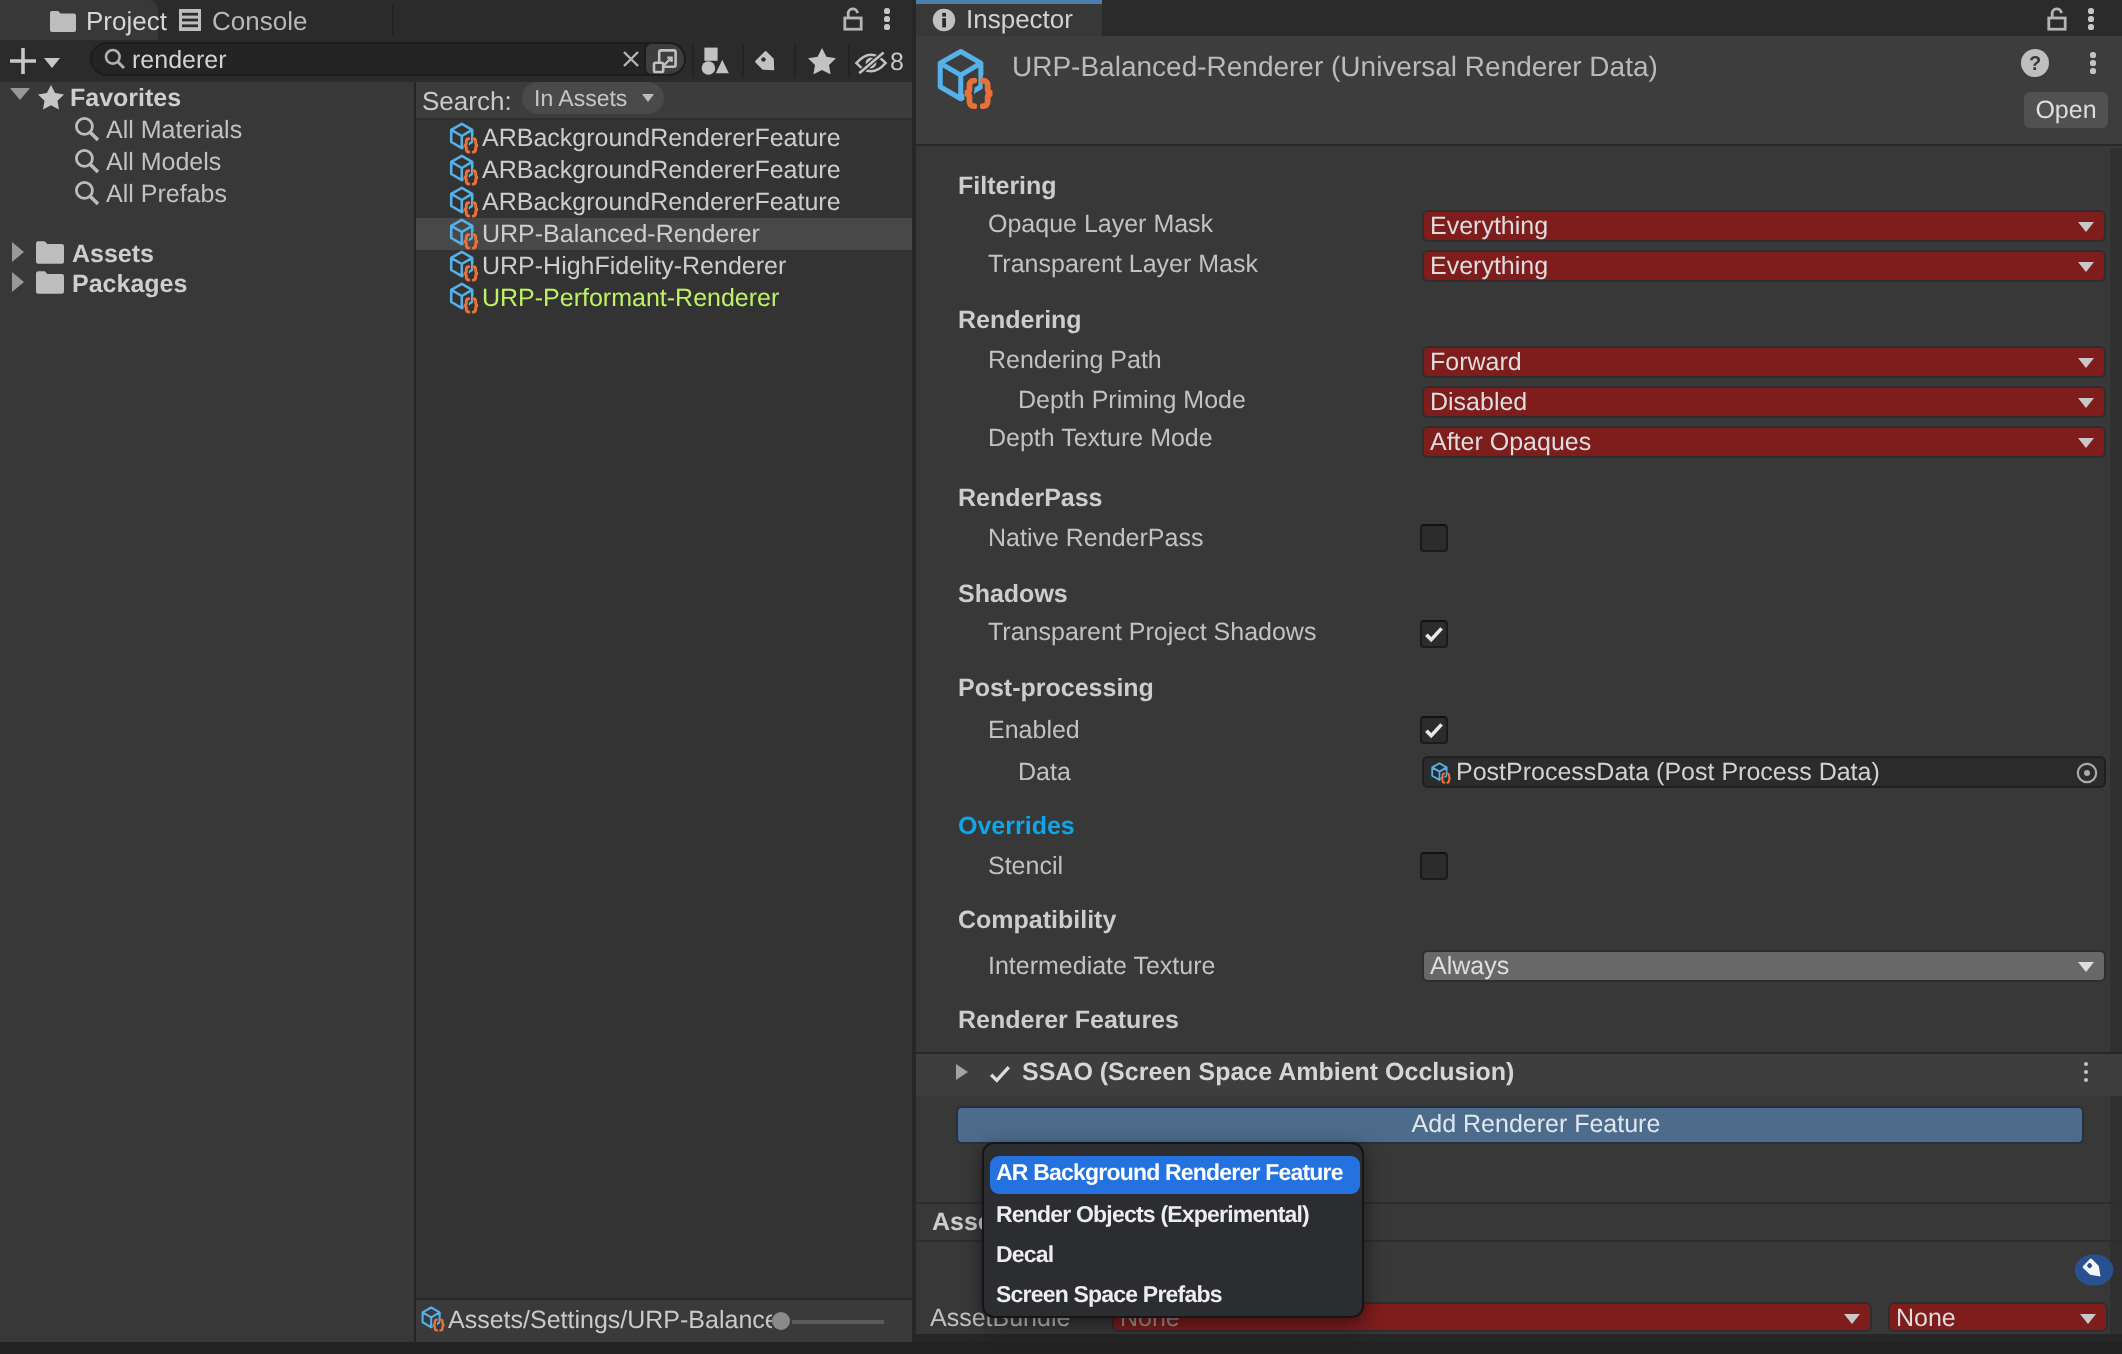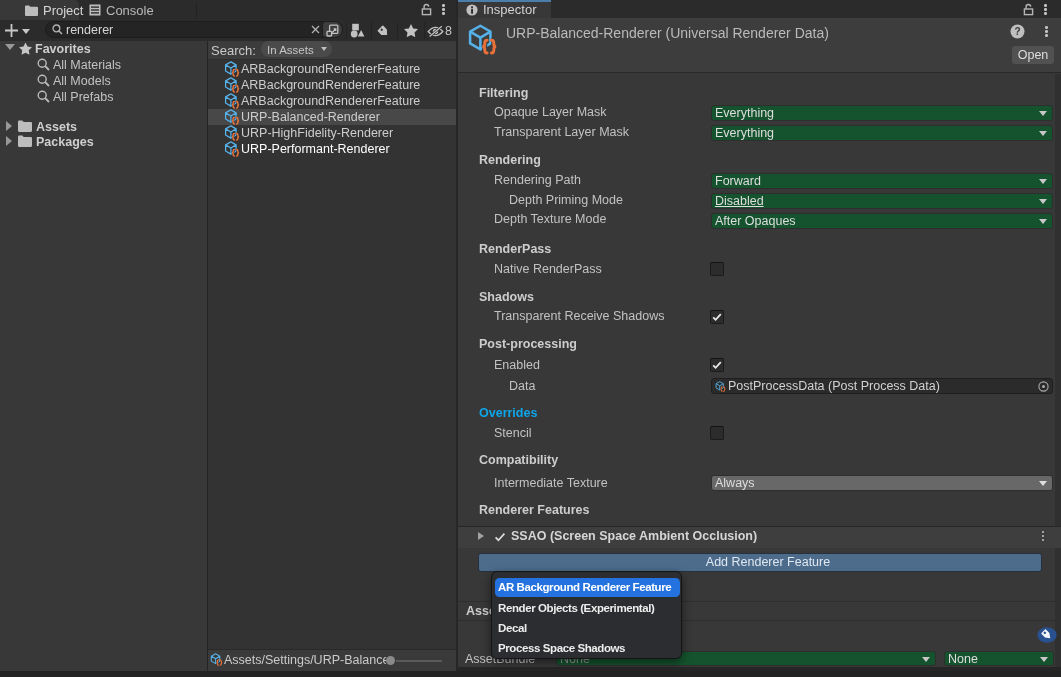--- a/index.html
+++ b/index.html
@@ -1,21 +1,21 @@
 <!DOCTYPE html>
 <html><head><meta charset="utf-8">
 <style>
   html,body{margin:0;padding:0;}
   body{width:1061px;height:677px;overflow:hidden;background:#383838;
        font-family:"Liberation Sans",sans-serif;font-size:12.5px;color:#c2c2c2;}
   .abs{position:absolute;}
   #root{position:relative;width:1061px;height:677px;will-change:transform;}
   .b{font-weight:bold;}
   .row{position:absolute;display:flex;align-items:center;}
-  .dd{position:absolute;background:#14532d;border:1px solid #2e2e2e;border-radius:3px;
+  .dd{position:absolute;background:#7f1d1d;border:1px solid #2e2e2e;border-radius:3px;
       color:#dedede;display:flex;align-items:center;padding-left:3px;box-sizing:border-box;}
   .dd .arr{position:absolute;right:5px;top:50%;margin-top:-2px;width:0;height:0;
       border-left:4px solid transparent;border-right:4px solid transparent;border-top:5px solid #c8c8c8;}
   .cb{position:absolute;width:14px;height:14px;background:#2c2c2c;border:1px solid #1b1b1b;
       border-top-color:#121212;border-radius:2px;box-sizing:border-box;}
   .vline{position:absolute;width:1px;background:#242424;}
   .hline{position:absolute;height:1px;background:#242424;}
   svg{display:block;}
 </style></head>
 <body>
@@ -200,21 +200,21 @@
         <div class="abs" style="left:241px;top:126px;color:#cdcdcd;">URP-HighFidelity-Renderer</div>
         <div class="abs" style="left:224px;top:141px;">
           <svg width="16" height="16" viewBox="0 0 16 16">
             <path fill="none" stroke="#56b1e8" stroke-width="1.3" stroke-linejoin="round" d="M6.9 0.9 L12.1 3.9 V10 L6.9 13.1 L1.6 10 V3.9 Z M1.6 3.9 L6.9 7 L12.1 3.9 M6.9 7 V13.1"></path>
             <path fill="none" stroke="#333333" stroke-width="2.6" d="M10.4 8.4 C9.4 8.4 9.15 8.95 9.15 9.85 L9.15 10.65 Q9.15 11.5 8.05 11.7 Q9.15 11.9 9.15 12.75 L9.15 13.55 C9.15 14.45 9.4 15 10.4 15"></path>
             <path fill="none" stroke="#333333" stroke-width="2.6" d="M12.6 8.4 C13.6 8.4 13.85 8.95 13.85 9.85 L13.85 10.65 Q13.85 11.5 14.95 11.7 Q13.85 11.9 13.85 12.75 L13.85 13.55 C13.85 14.45 13.6 15 12.6 15"></path>
             <path fill="none" stroke="#e8713a" stroke-width="1.5" stroke-linecap="round" d="M10.4 8.4 C9.4 8.4 9.15 8.95 9.15 9.85 L9.15 10.65 Q9.15 11.5 8.05 11.7 Q9.15 11.9 9.15 12.75 L9.15 13.55 C9.15 14.45 9.4 15 10.4 15"></path>
             <path fill="none" stroke="#e8713a" stroke-width="1.5" stroke-linecap="round" d="M12.6 8.4 C13.6 8.4 13.85 8.95 13.85 9.85 L13.85 10.65 Q13.85 11.5 14.95 11.7 Q13.85 11.9 13.85 12.75 L13.85 13.55 C13.85 14.45 13.6 15 12.6 15"></path>
           </svg>
         </div>
-        <div class="abs" style="left:241px;top:142px;color:#ffffff;">URP-Performant-Renderer</div>
+        <div class="abs" style="left:241px;top:142px;color:#bef264;">URP-Performant-Renderer</div>
       </div>
 
     <div class="abs" style="left:208px;top:649px;width:249px;height:22px;background:#3a3a3a;border-top:1px solid #292929;box-sizing:border-box;"></div>
     <div class="abs" style="left:210px;top:653px;" id="bbicon">
         <svg width="13" height="13" viewBox="0 0 16 16">
           <path fill="none" stroke="#56b1e8" stroke-width="1.3" stroke-linejoin="round" d="M6.9 0.9 L12.1 3.9 V10 L6.9 13.1 L1.6 10 V3.9 Z M1.6 3.9 L6.9 7 L12.1 3.9 M6.9 7 V13.1"></path>
           <path fill="none" stroke="#3a3a3a" stroke-width="2.6" d="M10.4 8.4 C9.4 8.4 9.15 8.95 9.15 9.85 L9.15 10.65 Q9.15 11.5 8.05 11.7 Q9.15 11.9 9.15 12.75 L9.15 13.55 C9.15 14.45 9.4 15 10.4 15"></path>
           <path fill="none" stroke="#3a3a3a" stroke-width="2.6" d="M12.6 8.4 C13.6 8.4 13.85 8.95 13.85 9.85 L13.85 10.65 Q13.85 11.5 14.95 11.7 Q13.85 11.9 13.85 12.75 L13.85 13.55 C13.85 14.45 13.6 15 12.6 15"></path>
           <path fill="none" stroke="#e8713a" stroke-width="1.5" stroke-linecap="round" d="M10.4 8.4 C9.4 8.4 9.15 8.95 9.15 9.85 L9.15 10.65 Q9.15 11.5 8.05 11.7 Q9.15 11.9 9.15 12.75 L9.15 13.55 C9.15 14.45 9.4 15 10.4 15"></path>
           <path fill="none" stroke="#e8713a" stroke-width="1.5" stroke-linecap="round" d="M12.6 8.4 C13.6 8.4 13.85 8.95 13.85 9.85 L13.85 10.65 Q13.85 11.5 14.95 11.7 Q13.85 11.9 13.85 12.75 L13.85 13.55 C13.85 14.45 13.6 15 12.6 15"></path>
@@ -279,30 +279,30 @@
       <div class="abs b" style="left:21px;top:86px;color:#cdcdcd;">Filtering</div>
       <div class="abs" style="left:36px;top:105px;">Opaque Layer Mask</div>
       <div class="dd" style="left:253px;top:105px;width:342px;height:16px;">Everything<span class="arr"></span></div>
       <div class="abs" style="left:36px;top:125px;">Transparent Layer Mask</div>
       <div class="dd" style="left:253px;top:125px;width:342px;height:16px;">Everything<span class="arr"></span></div>
 
       <div class="abs b" style="left:21px;top:153px;color:#cdcdcd;">Rendering</div>
       <div class="abs" style="left:36px;top:173px;">Rendering Path</div>
       <div class="dd" style="left:253px;top:173px;width:342px;height:16px;">Forward<span class="arr"></span></div>
       <div class="abs" style="left:51px;top:193px;">Depth Priming Mode</div>
-      <div class="dd" style="left:253px;top:193px;width:342px;height:16px;text-decoration:underline;">Disabled<span class="arr"></span></div>
+      <div class="dd" style="left:253px;top:193px;width:342px;height:16px;">Disabled<span class="arr"></span></div>
       <div class="abs" style="left:36px;top:212px;">Depth Texture Mode</div>
       <div class="dd" style="left:253px;top:213px;width:342px;height:16px;">After Opaques<span class="arr"></span></div>
 
       <div class="abs b" style="left:21px;top:242px;color:#cdcdcd;">RenderPass</div>
       <div class="abs" style="left:36px;top:262px;">Native RenderPass</div>
       <div class="cb" style="left:252px;top:262px;"></div>
 
       <div class="abs b" style="left:21px;top:290px;color:#cdcdcd;">Shadows</div>
-      <div class="abs" style="left:36px;top:309px;">Transparent Receive Shadows</div>
+      <div class="abs" style="left:36px;top:309px;">Transparent Project Shadows</div>
       <div class="cb" style="left:252px;top:310px;">
           <svg width="12" height="12" viewBox="0 0 12 12" style="margin:0 0 0 0">
             <path d="M2.2 6.4 L4.6 8.8 L9.8 3.2" fill="none" stroke="#e8e8e8" stroke-width="1.8"></path>
           </svg>
         </div>
 
       <div class="abs b" style="left:21px;top:337px;color:#cdcdcd;">Post-processing</div>
       <div class="abs" style="left:36px;top:358px;">Enabled</div>
       <div class="cb" style="left:252px;top:358px;">
           <svg width="12" height="12" viewBox="0 0 12 12">
@@ -366,16 +366,16 @@
       <div class="dd" style="left:486px;top:651px;width:110px;height:15px;">None<span class="arr"></span></div>
       <div class="abs" style="left:0;top:667px;width:603px;height:4px;background:#262626;"></div>
     </div>
   </div>
 
   <div class="abs" id="popup" style="left:491px;top:571px;width:191px;height:88px;background:#2b2d30;border:1px solid #151515;border-radius:6px;box-shadow:0 3px 10px rgba(0,0,0,.5);box-sizing:border-box;font-size:11.5px;font-weight:bold;letter-spacing:-0.4px;color:#ededed;">
     <div class="abs" style="left:2.5px;top:5.5px;width:185px;height:19px;background:#2372df;border-radius:4.5px;"></div>
     <div class="abs" style="left:6px;top:9px;color:#ffffff;">AR Background Renderer Feature</div>
     <div class="abs" style="left:6px;top:29.5px;">Render Objects (Experimental)</div>
     <div class="abs" style="left:6px;top:49.5px;">Decal</div>
-    <div class="abs" style="left:6px;top:69.5px;">Process Space Shadows</div>
+    <div class="abs" style="left:6px;top:69.5px;">Screen Space Prefabs</div>
   </div>
 
 </div>
 
 </body></html>

